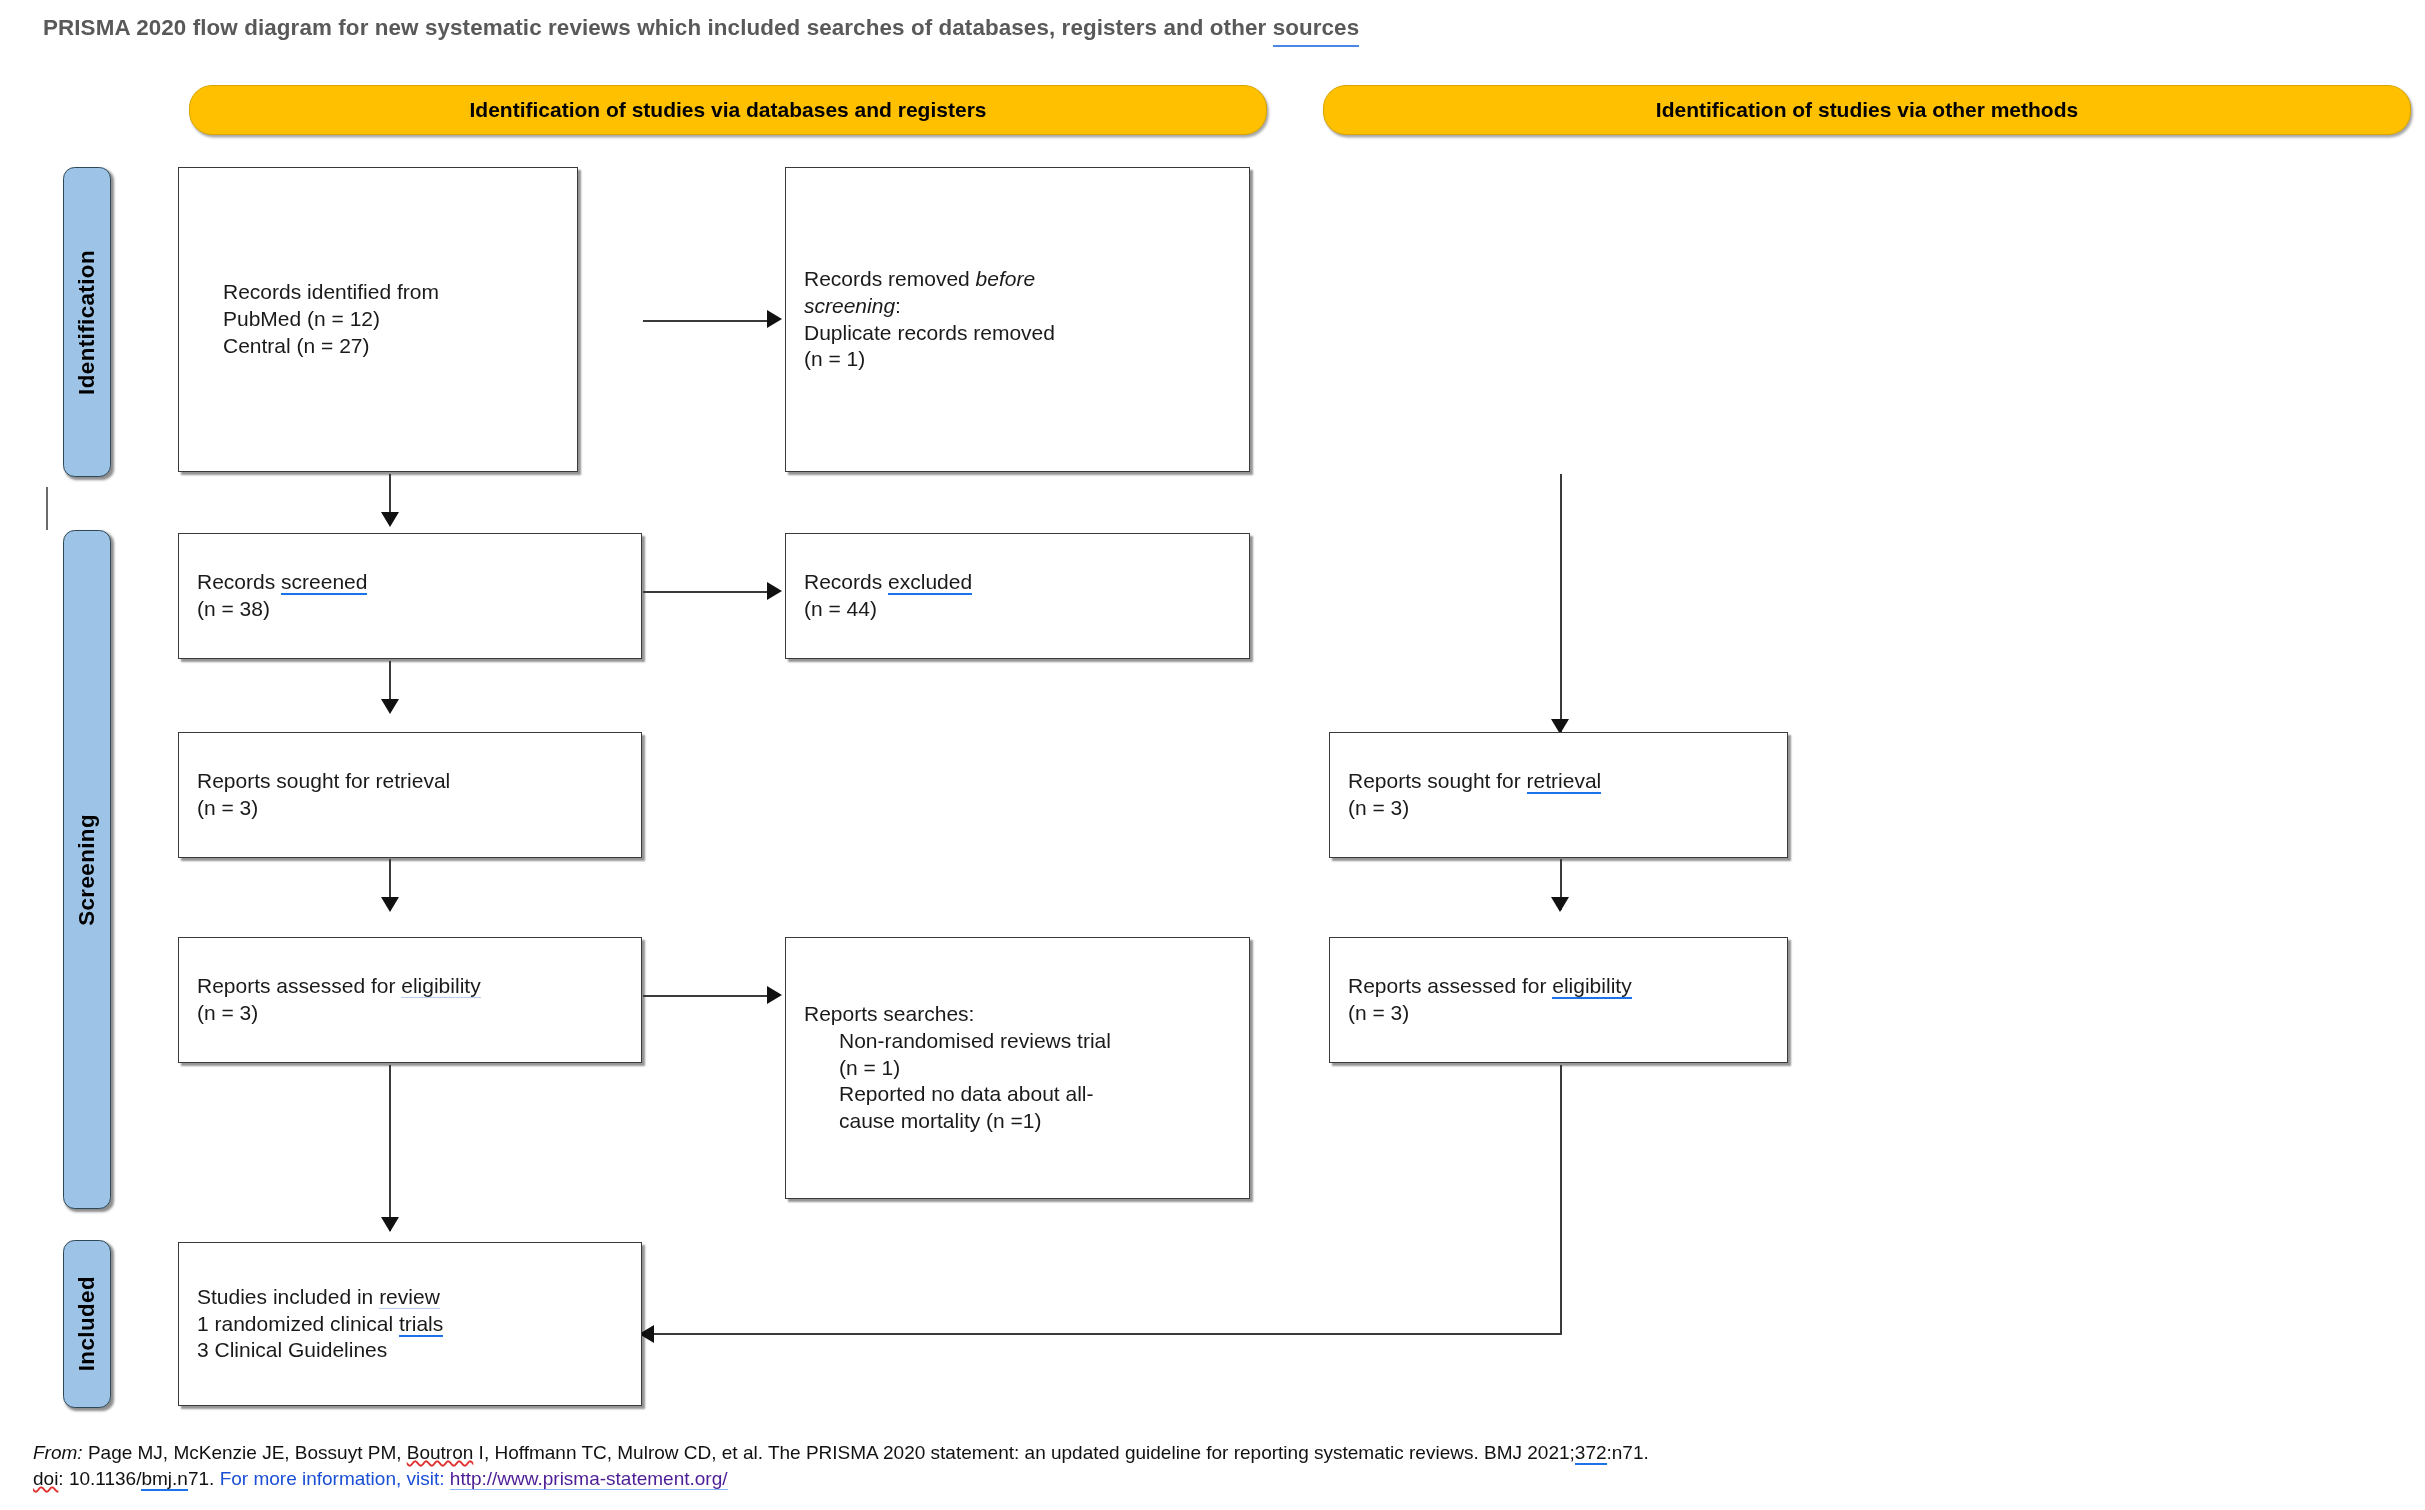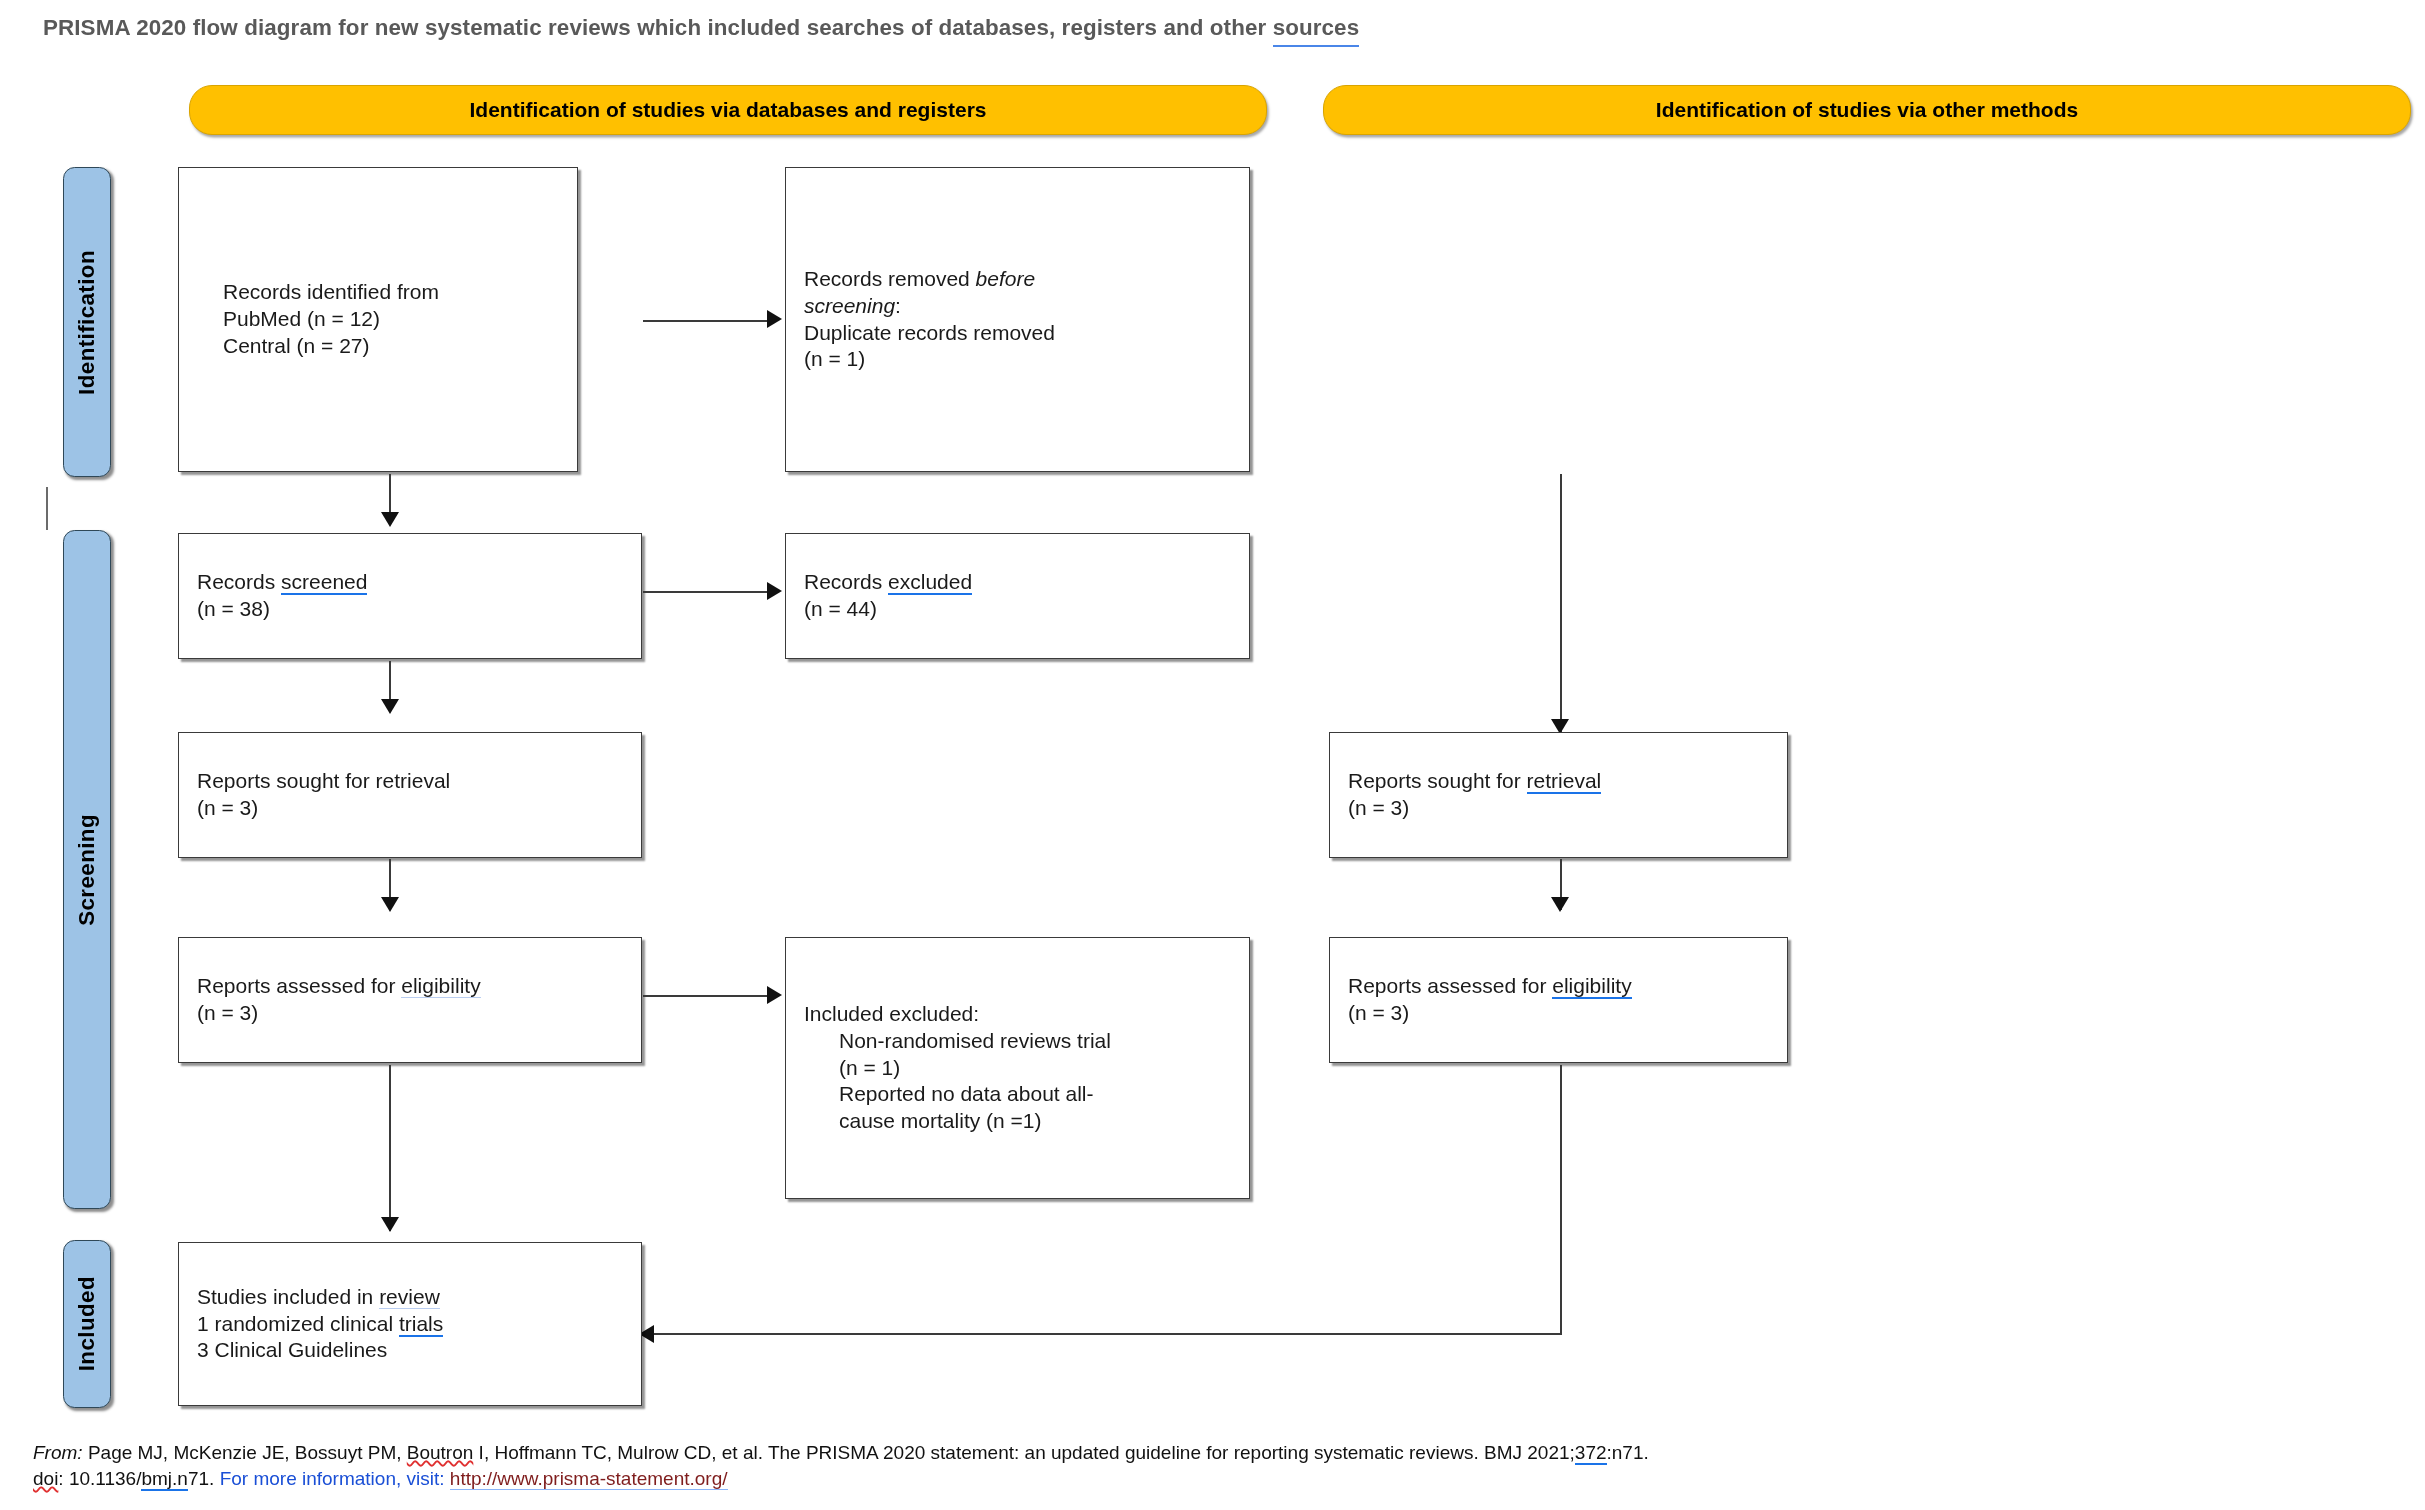--- a/index.html
+++ b/index.html
@@ -111,21 +111,21 @@
     left: 33px;
     top: 1440px;
     width: 2376px;
     font-size: 19px;
     line-height: 1.38;
     color: #111;
   }
   .footer .from { font-style: italic; }
   .u-red-w { text-decoration: underline; text-decoration-style: wavy; text-decoration-color: #e03030; text-decoration-thickness: 1.7px; }
   .link-blue { color: #1a4fd6; }
-  .link-url { color: #7f1d1d; border-bottom: 1.7px solid #8ab4f8; }
+  .link-url { color: #4c1d95; border-bottom: 1.7px solid #8ab4f8; }
 </style>
 </head>
 <body>
 
 <div id="page">
 
   <div class="doc-title"><span>PRISMA 2020 flow diagram for new systematic reviews which included searches of databases, registers and other </span><span class="sp-blue">sources</span></div>
 
   <div class="banner" style="left:189px; top:85px; width:1076px; height:48px;">Identification of studies via databases and registers</div>
   <div class="banner" style="left:1323px; top:85px; width:1086px; height:48px;">Identification of studies via other methods</div>
@@ -210,21 +210,21 @@
 
   <div class="node" style="left:178px; top:937px; width:464px; height:126px;">
     <div class="body">
       <div class="ln"><span>Reports assessed for </span><span class="u-blue-faint">eligibility</span></div>
       <div class="ln">(n = 3)</div>
     </div>
   </div>
 
   <div class="node" style="left:785px; top:937px; width:465px; height:262px;">
     <div class="body">
-      <div class="ln">Included excluded:</div>
+      <div class="ln">Reports searches:</div>
       <div class="ln indent">Non-randomised reviews trial</div>
       <div class="ln indent">(n = 1)</div>
       <div class="ln indent">Reported no data about all-</div>
       <div class="ln indent">cause mortality (n =1)</div>
     </div>
   </div>
 
   <div class="node" style="left:1329px; top:937px; width:459px; height:126px;">
     <div class="body">
       <div class="ln"><span>Reports assessed for </span><span class="u-blue">eligibility</span></div>

